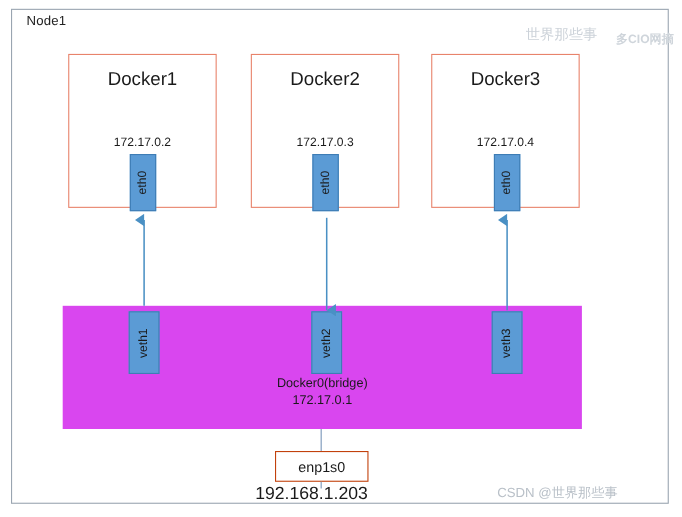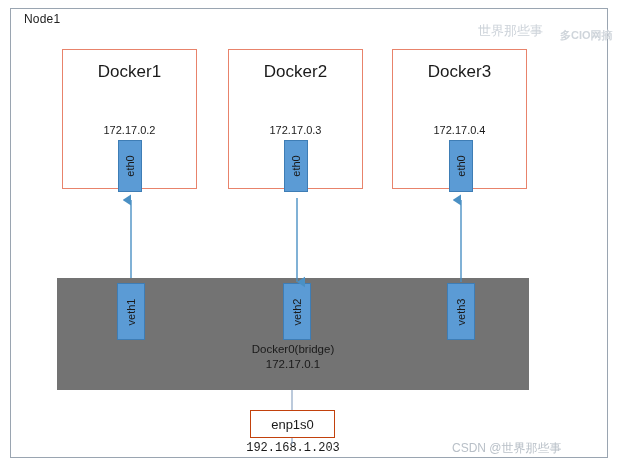--- a/index.html
+++ b/index.html
@@ -80,21 +80,21 @@
     white-space: nowrap;
     font-size: 11px;
     color: #1a1a1a;
   }
   .bridge-box {
     position: absolute;
     left: 57px;
     top: 278px;
     width: 472px;
     height: 112px;
-    background: #737373;
+    background: #d946ef;
   }
   .bridge-label {
     position: absolute;
     left: 0;
     top: 64px;
     width: 100%;
     text-align: center;
     font-size: 11.5px;
     color: #1a1a1a;
     line-height: 15px;
@@ -121,24 +121,23 @@
     align-items: center;
     justify-content: center;
     font-size: 13px;
     color: #1a1a1a;
   }
   .enp-ip {
     position: absolute;
     left: 232px;
     top: 441px;
     width: 122px;
-    text-align: center;
-    font-size: 12px;
-    color: #1a1a1a;
-    font-family: Liberation Mono, monospace;
+    text-align: left;
+    font-size: 16px;
+    color: #1a1a1a;
   }
   .arrow-svg {
     position: absolute;
     left: 0;
     top: 0;
     width: 620px;
     height: 470px;
     pointer-events: none;
   }
   .watermark {

